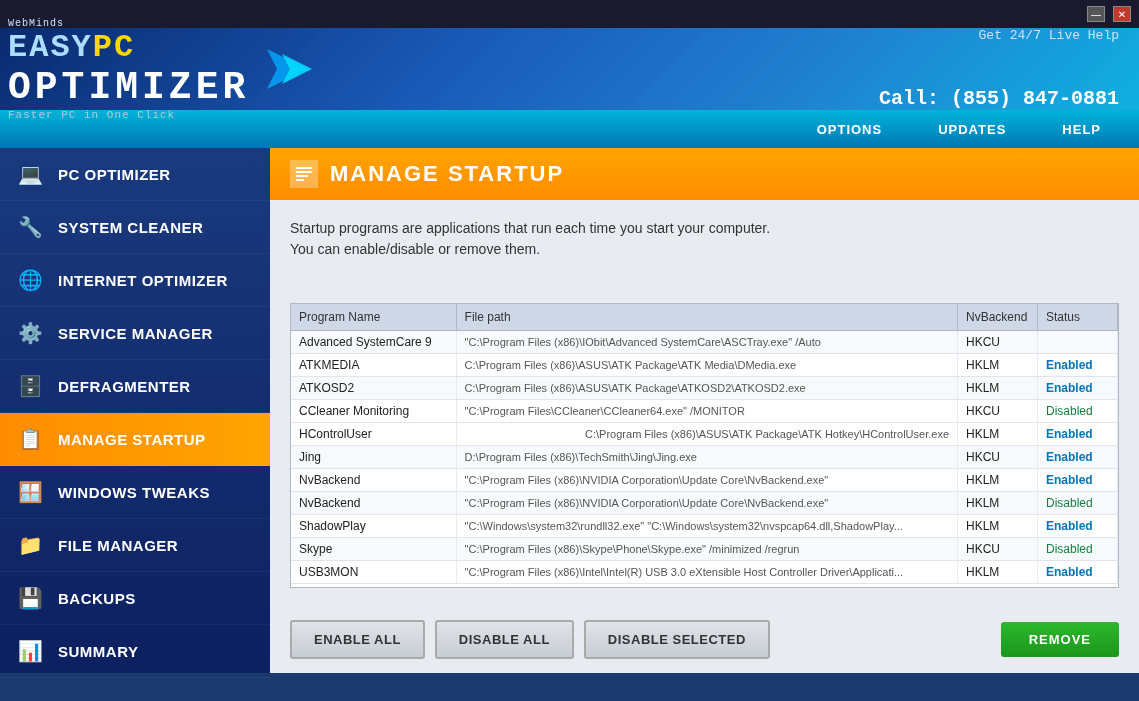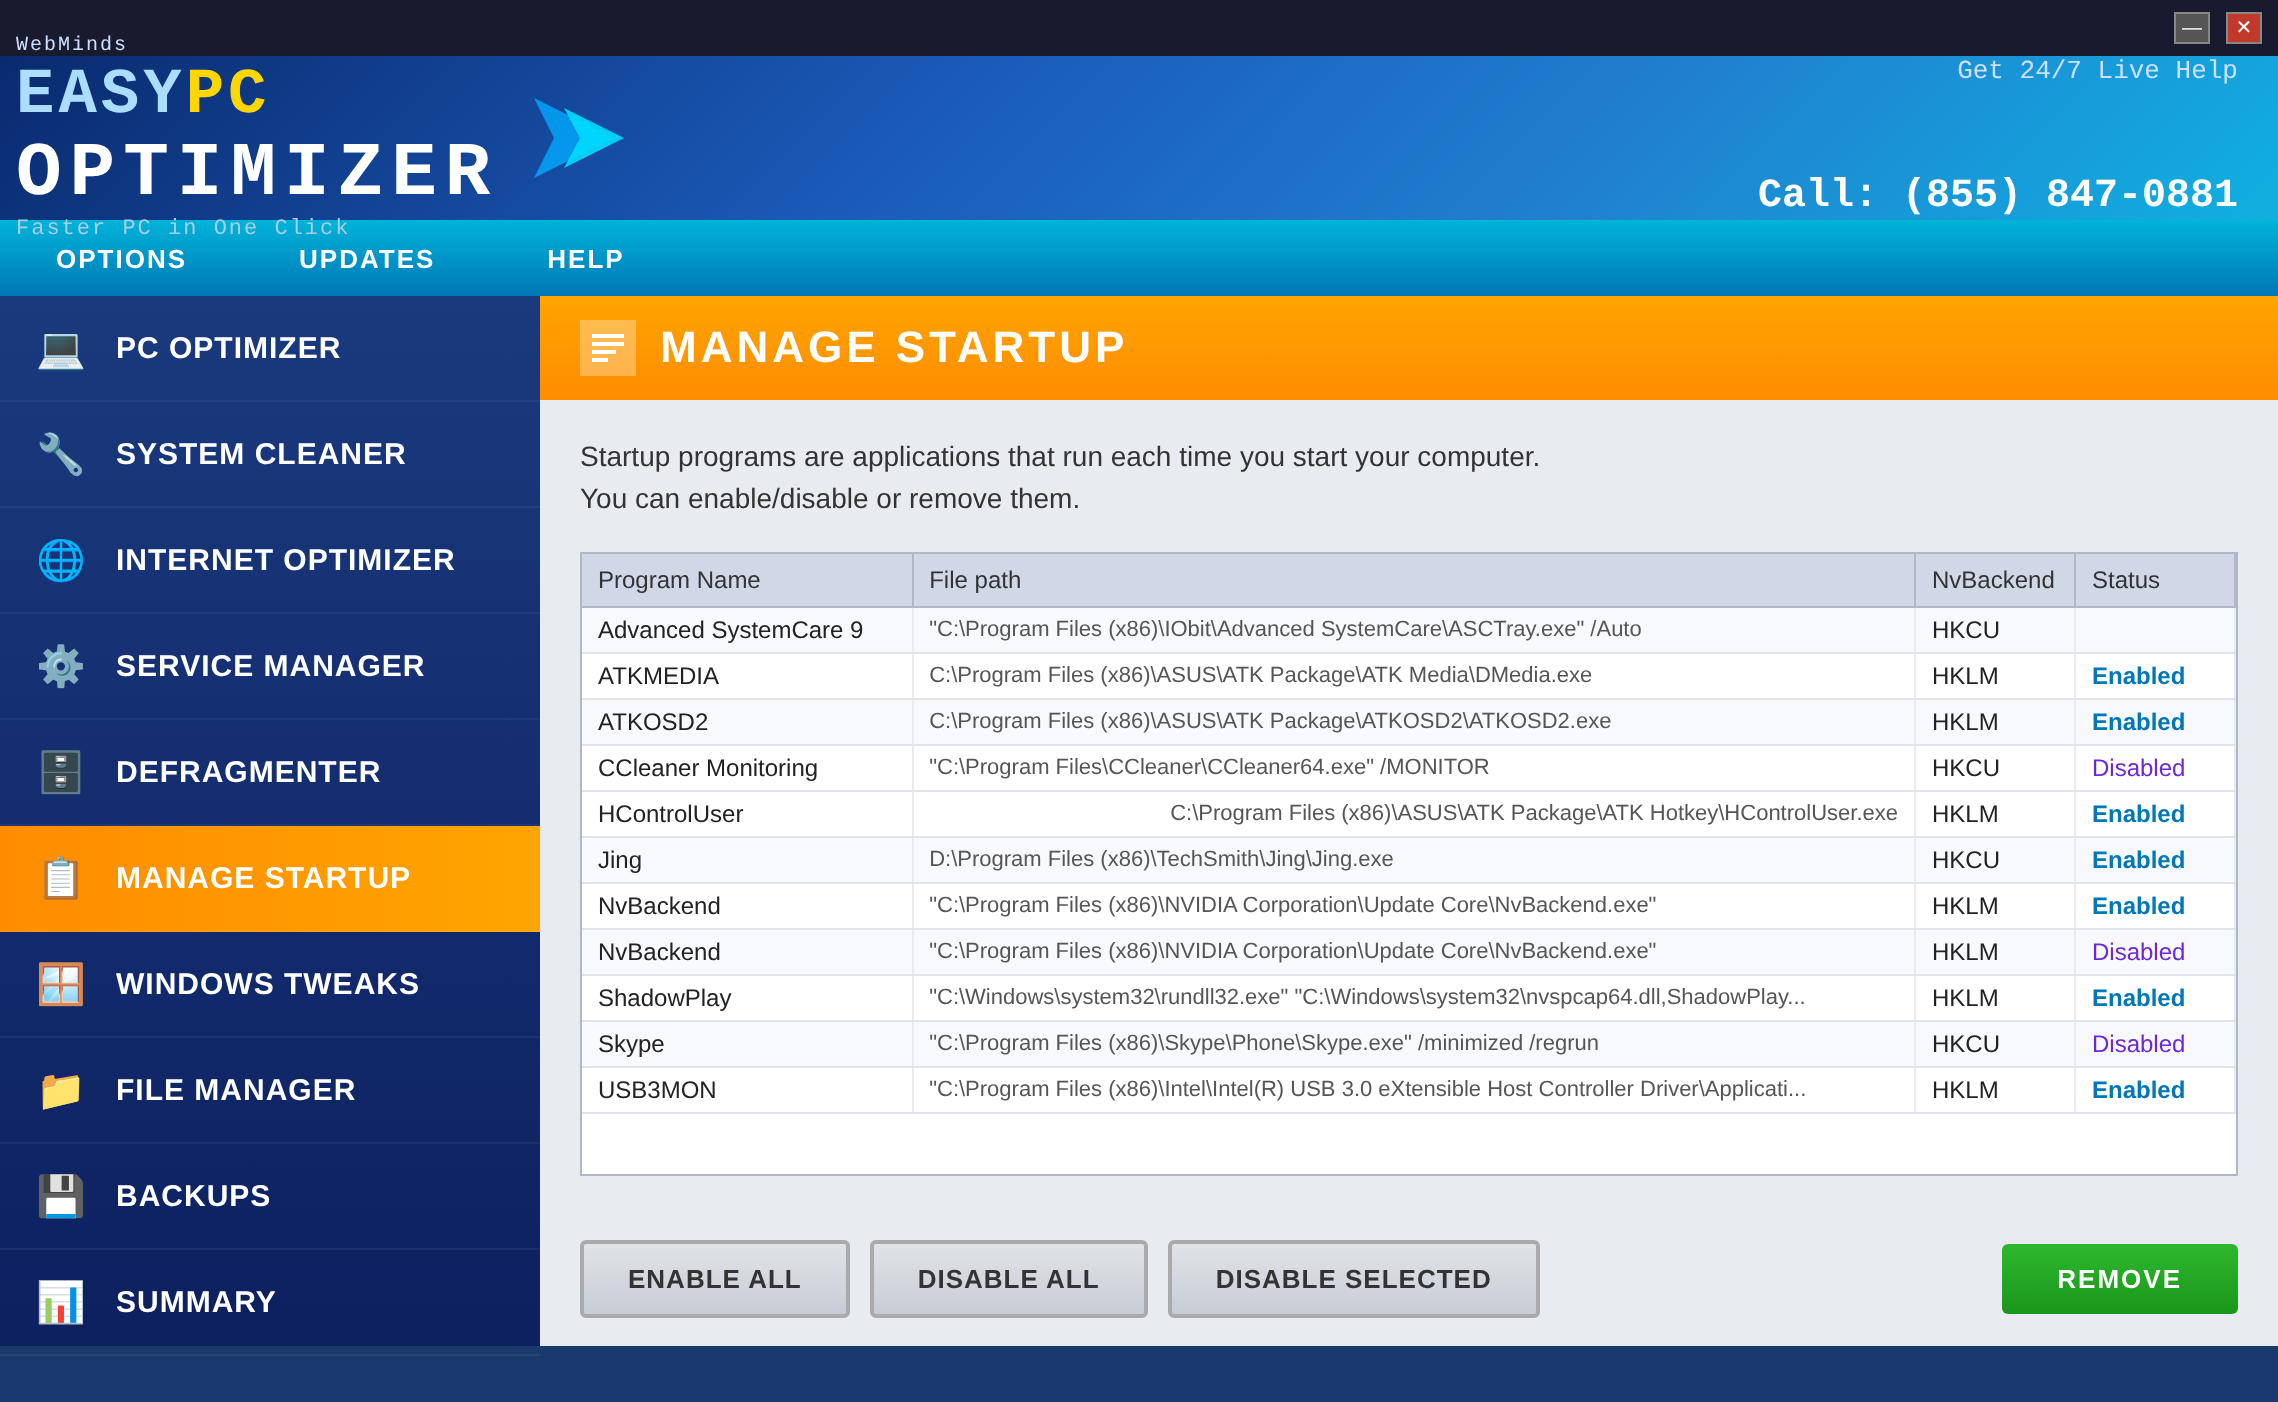--- a/index.html
+++ b/index.html
@@ -86,21 +86,21 @@
       color: #fff;
       margin-top: 44px;
     }
 
     
     .nav-bar {
       background: linear-gradient(to bottom, #00b4d8, #0077b6);
       height: 38px;
       display: flex;
       align-items: stretch;
-      justify-content: flex-start;
+      justify-content: flex-end;
       padding-right: 10px;
     }
     .nav-item {
       color: white;
       font-size: 13px;
       font-weight: bold;
       padding: 0 28px;
       display: flex;
       align-items: center;
       cursor: pointer;
@@ -174,20 +174,21 @@
       color: white;
       letter-spacing: 2px;
       text-transform: uppercase;
     }
     .content-body {
       flex: 1;
       padding: 18px 20px;
       overflow: hidden;
       display: flex;
       flex-direction: column;
+      gap: 27px;
     }
     .description {
       font-size: 14px;
       color: #333;
       margin-bottom: 16px;
       line-height: 1.5;
     }
     .table-container {
       flex: 1;
       border: 1px solid #b0b8c8;
@@ -213,21 +214,21 @@
     tbody tr {
       cursor: pointer;
     }
     tbody td {
       padding: 4px 8px;
       color: #222;
       border-bottom: 1px solid #e0e4ec;
       border-right: 1px solid #e8ecf0;
     }
     .status-enabled { color: #0077b6; font-weight: bold; }
-    .status-disabled { color: #6d28d9; }
+    .status-disabled { color: #15803d; }
     .footer-buttons {
       padding: 14px 20px;
       display: flex;
       gap: 10px;
       align-items: center;
       background: #e8ecf0;
     }
     .footer-btn {
       padding: 10px 22px;
       font-size: 13px;

